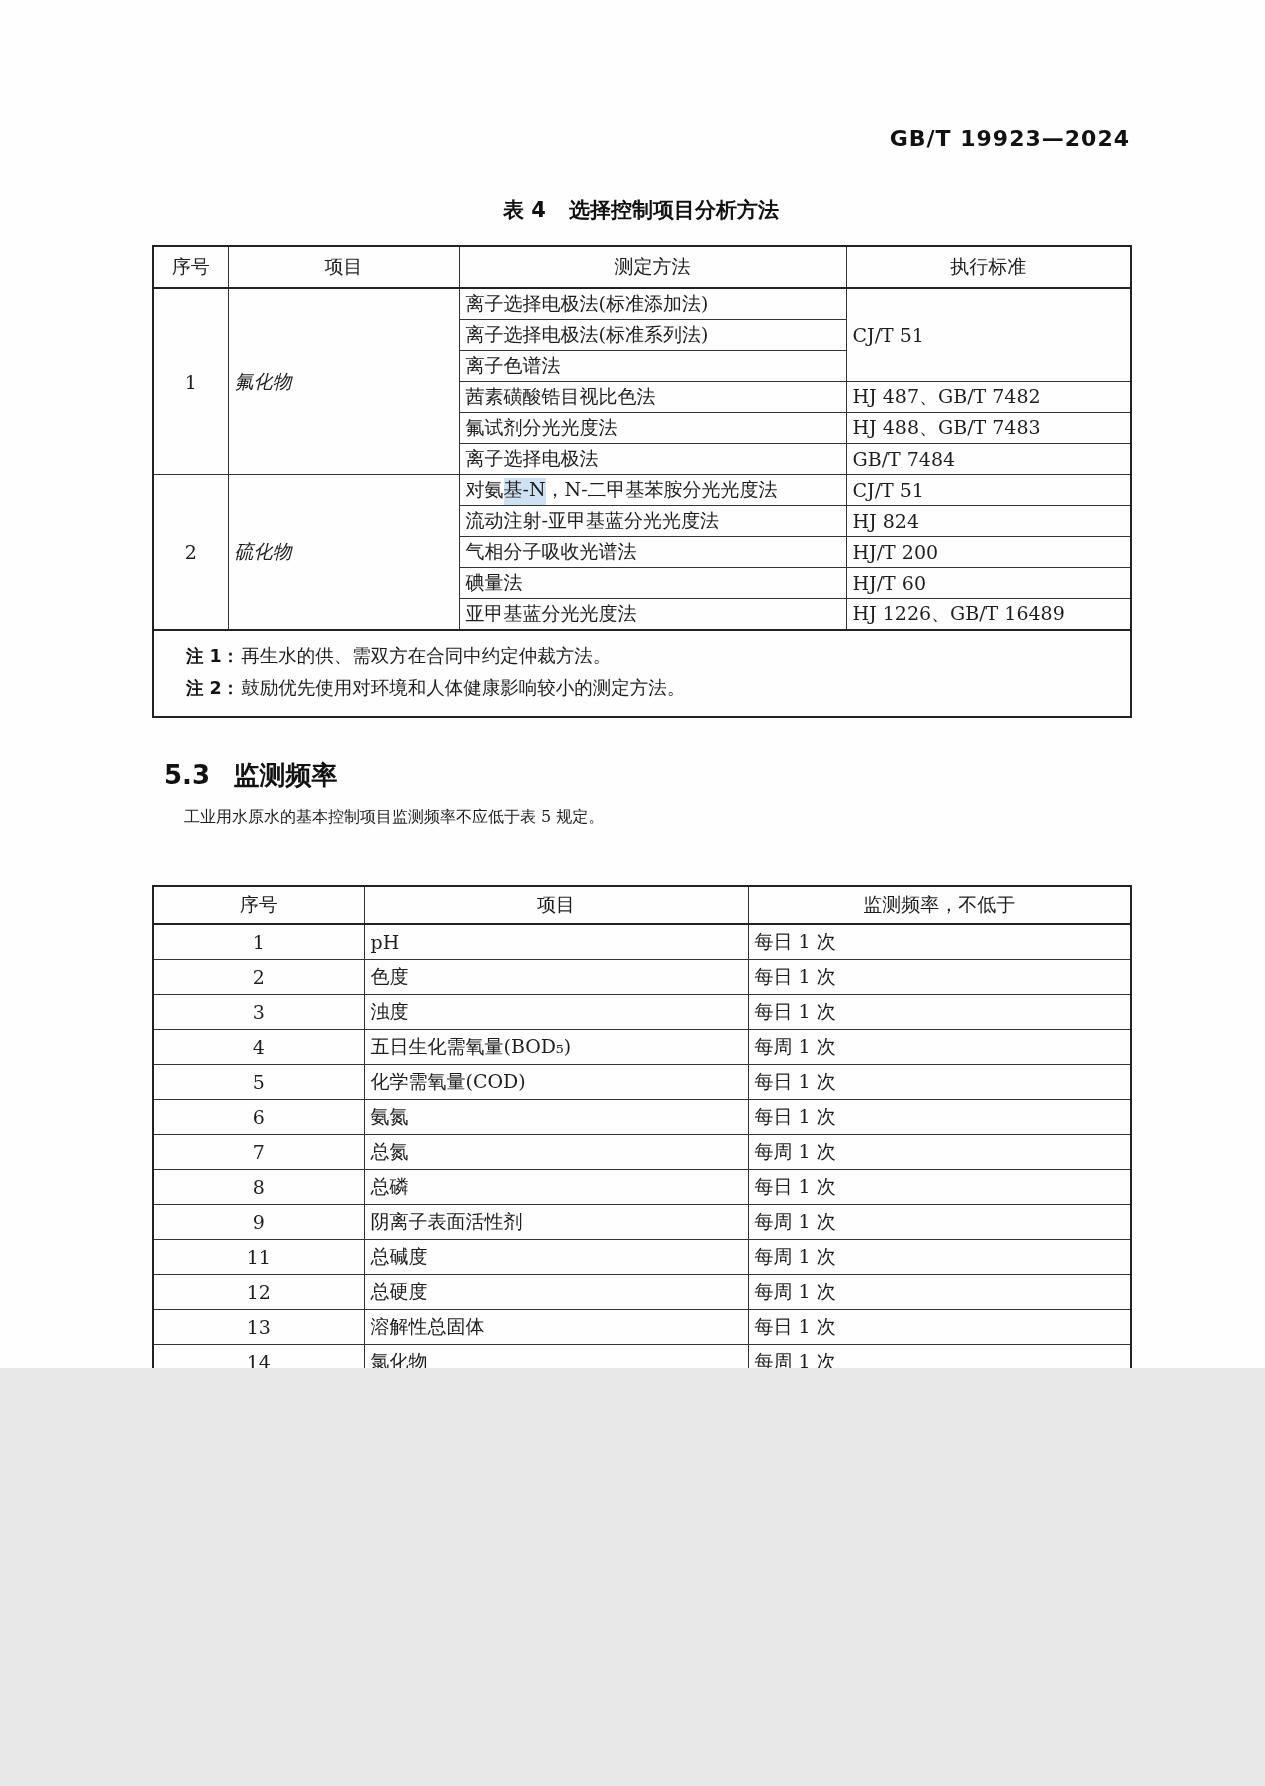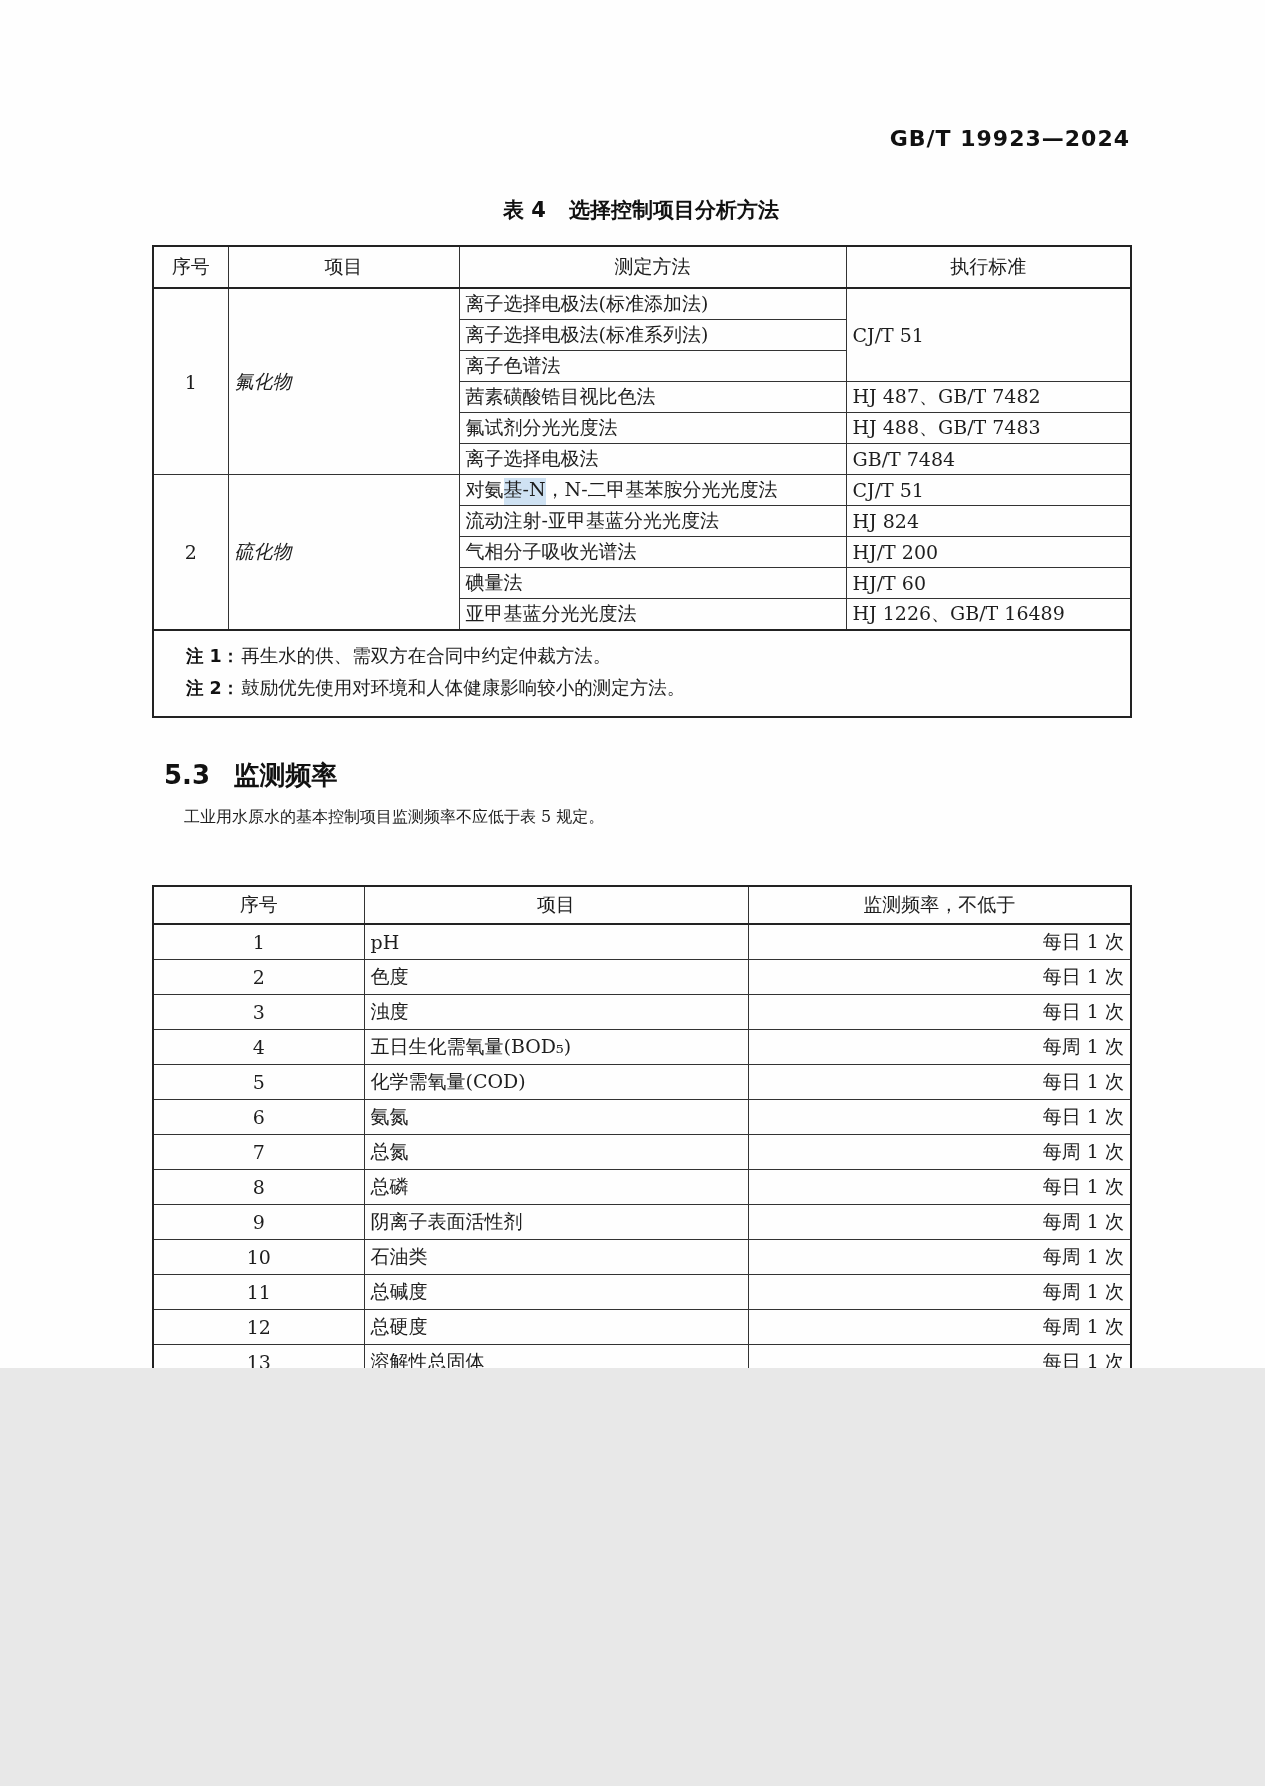--- a/index.html
+++ b/index.html
@@ -42,21 +42,21 @@
   .doc-table td{
     border:1px solid #333;height:30px;padding:0 6px;
     vertical-align:middle;
   }
   #table5 td{height:34px;}
   .t4-no,.t5-no{text-align:center;}
   .t4-item{padding-left:12px;font-style:italic;}
   .t4-method{padding-left:13px;}
   .t4-std{padding-left:11px;}
   .t5-item{padding-left:15px;}
-  .t5-freq{text-align:right;}
+  .t5-freq{text-align:left;}
   .t4-notes td{border-top:2px solid #222;padding:9px 10px 11px 32px;height:auto;}
   .note{line-height:1.75;font-size:18.5px;}
   .note-label{
     font-family:"DejaVu Sans","Liberation Sans",sans-serif;
     font-weight:bold;font-size:17.5px;margin-right:2px;color:#111;
   }
   .hl{background:#cfe2f3;box-shadow:0 5px 0 #cfe2f3;}
   .section-heading{
     position:absolute;top:758px;left:164px;
     font-family:"DejaVu Sans","Liberation Sans",sans-serif;
@@ -214,25 +214,20 @@
           <td class="t5-no">8</td>
           <td class="t5-item">总磷</td>
           <td class="t5-freq">每日 1 次</td>
         </tr>
         <tr>
           <td class="t5-no">9</td>
           <td class="t5-item">阴离子表面活性剂</td>
           <td class="t5-freq">每周 1 次</td>
         </tr>
         <tr>
-          <td class="t5-no">10</td>
-          <td class="t5-item">石油类</td>
-          <td class="t5-freq">每周 1 次</td>
-        </tr>
-        <tr>
           <td class="t5-no">11</td>
           <td class="t5-item">总碱度</td>
           <td class="t5-freq">每周 1 次</td>
         </tr>
         <tr>
           <td class="t5-no">12</td>
           <td class="t5-item">总硬度</td>
           <td class="t5-freq">每周 1 次</td>
         </tr>
         <tr>

